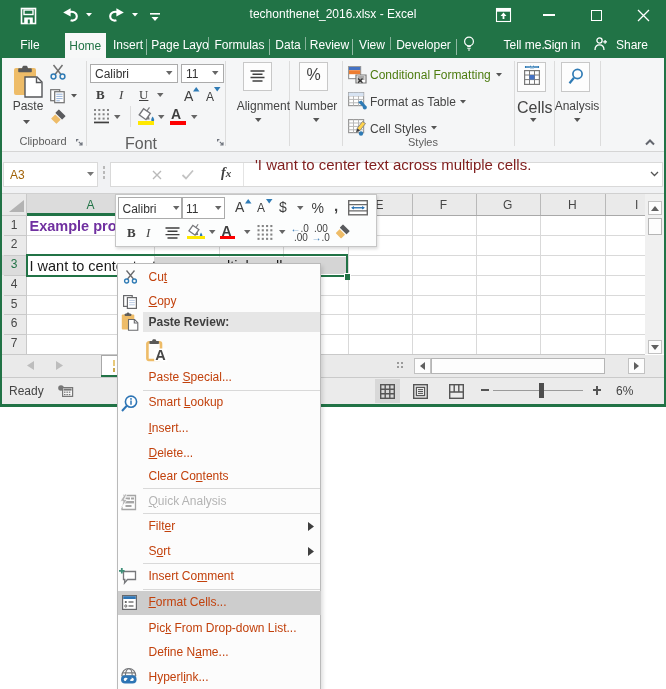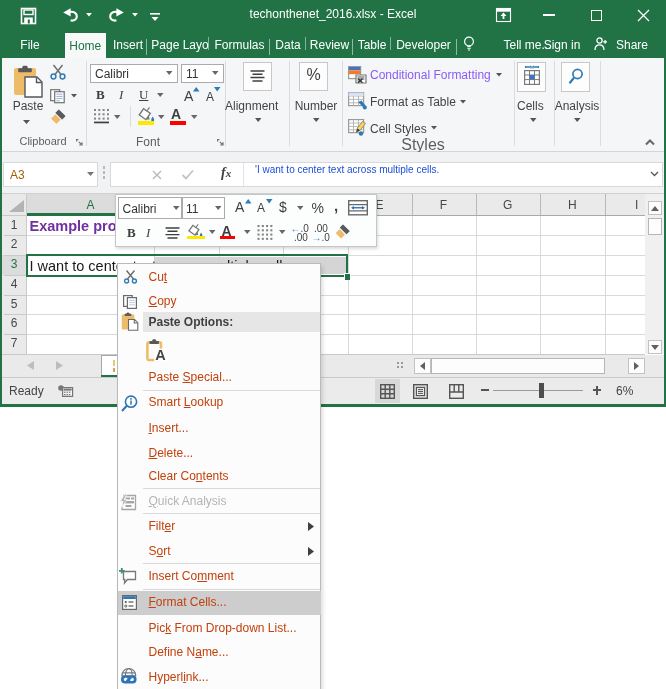--- a/index.html
+++ b/index.html
@@ -58,21 +58,21 @@
 </svg>
 
 <div class="a tab" style="left:8px;top:29px;width:44px">File</div>
 <div class="a" style="left:65px;top:33px;width:40.5px;height:25px;background:#f7f8f8"></div>
 <div class="a tab" style="left:65px;top:29.5px;width:40.5px;color:#217346">Home</div>
 <div class="a tab" style="left:109px;top:29px;width:38px">Insert</div>
 <div class="a tab" style="left:149px;top:29px;width:62px">Page Layo</div>
 <div class="a tab" style="left:209px;top:29px;width:61px">Formulas</div>
 <div class="a tab" style="left:270px;top:29px;width:36px">Data</div>
 <div class="a tab" style="left:306px;top:29px;width:47px">Review</div>
-<div class="a tab" style="left:353px;top:29px;width:38px">Table</div>
+<div class="a tab" style="left:353px;top:29px;width:38px">View</div>
 <div class="a tab" style="left:391px;top:29px;width:65px">Developer</div>
 <div class="a tab" style="left:500px;top:29px;width:55px">Tell me...</div>
 <div class="a tab" style="left:540px;top:29px;width:44px">Sign in</div>
 <div class="a tab" style="left:612px;top:29px;width:40px">Share</div>
 
 <div class="a" style="left:146px;top:38.5px;width:1px;height:16px;background:rgba(255,255,255,.5)"></div>
 <div class="a" style="left:208px;top:37px;width:1px;height:13px;background:rgba(255,255,255,.45)"></div>
 <div class="a" style="left:269px;top:38.5px;width:1px;height:16px;background:rgba(255,255,255,.5)"></div>
 <div class="a" style="left:305px;top:37px;width:1px;height:13px;background:rgba(255,255,255,.45)"></div>
 <div class="a" style="left:352px;top:38.5px;width:1px;height:16px;background:rgba(255,255,255,.5)"></div>
@@ -95,22 +95,22 @@
 
 <div class="a" style="left:86px;top:61px;width:1px;height:85px;background:#dcdcdc"></div>
 <div class="a" style="left:225px;top:61px;width:1px;height:85px;background:#dcdcdc"></div>
 <div class="a" style="left:289px;top:61px;width:1px;height:85px;background:#dcdcdc"></div>
 <div class="a" style="left:342px;top:61px;width:1px;height:85px;background:#dcdcdc"></div>
 <div class="a" style="left:514px;top:61px;width:1px;height:85px;background:#dcdcdc"></div>
 <div class="a" style="left:553.5px;top:61px;width:1px;height:85px;background:#dcdcdc"></div>
 <div class="a" style="left:599.5px;top:61px;width:1px;height:85px;background:#dcdcdc"></div>
 
 <div class="a" style="left:12px;top:135px;width:62px;font-size:11px;color:#5e5e5e;text-align:center">Clipboard</div>
-<div class="a" style="left:125px;top:135px;width:46px;font-size:12px;color:#5e5e5e;text-align:center">Font</div>
-<div class="a" style="left:397px;top:136px;width:52px;font-size:16px;color:#5e5e5e;text-align:center">Styles</div>
+<div class="a" style="left:125px;top:135px;width:46px;font-size:16px;color:#5e5e5e;">Font</div>
+<div class="a" style="left:397px;top:136px;width:52px;font-size:11px;color:#5e5e5e;text-align:center">Styles</div>
 
 <svg class="a" style="left:13px;top:65px" width="30" height="33" viewBox="0 0 30 33">
  <rect x="1" y="3" width="22" height="27" rx="2" fill="#eebc68"></rect>
  <path d="M6 6.5 L6 4 L9.5 4 L10.5 1.5 L13.5 1.5 L14.5 4 L18 4 L18 6.5 Z" fill="#595959" stroke="#595959" stroke-width="1.6" stroke-linejoin="round"></path>
  <path d="M12 12 L24 12 L29 17 L29 32 L12 32 Z" fill="#fff" stroke="#56575a" stroke-width="1.4"></path>
  <path d="M23.5 12.5 L23.5 17.5 L28.5 17.5" fill="none" stroke="#56575a" stroke-width="1.4"></path>
 </svg>
 <div class="a" style="left:0px;top:99px;width:56px;font-size:12px;color:#444;text-align:center">Paste</div>
 <svg class="a" style="left:22.5px;top:120px" width="8" height="5" viewBox="0 0 8 5">
     <path d="M0 0 L7 0 L3.5 4 Z" fill="#555"></path>
@@ -211,41 +211,41 @@
 
 <svg class="a" style="left:216.5px;top:138.5px" width="7.5" height="7.5" viewBox="0 0 7.5 7.5">
  <path d="M0.6 2.4 L0.6 0.6 L2.4 0.6" fill="none" stroke="#70757e" stroke-width="1.2"></path>
  <path d="M2.8 2.8 L6 6 M6 3.2 L6 6 L3.2 6" fill="none" stroke="#70757e" stroke-width="1.2"></path>
 </svg>
 
 <div class="a" style="left:242.6px;top:62px;width:29px;height:29px;background:#fdfdfd;border:1px solid #c8c8c8"></div>
 <svg class="a" style="left:249px;top:70px" width="17" height="13" viewBox="0 0 17 13">
  <path d="M1.5 1 L15.5 1 M3.5 4.3 L13.5 4.3 M1.5 7.6 L15.5 7.6 M3.5 11 L13.5 11" stroke="#3f3f3f" stroke-width="1.5"></path>
 </svg>
-<div class="a" style="left:225px;top:99px;width:65px;font-size:12px;color:#444;text-align:left">Alignment</div>
+<div class="a" style="left:225px;top:99px;width:65px;font-size:12px;color:#444;text-align:right">Alignment</div>
 <svg class="a" style="left:255px;top:117.5px" width="7" height="4.5" viewBox="0 0 7 4.5">
     <path d="M0 0 L6.5 0 L3.2 4 Z" fill="#555"></path>
   </svg>
 
 <div class="a" style="left:299.2px;top:62px;width:29px;height:29px;background:#fdfdfd;border:1px solid #c8c8c8"></div>
 <div class="a" style="left:299.2px;top:66px;width:29px;font-size:16px;color:#3f3f3f;text-align:center">%</div>
 <div class="a" style="left:289px;top:99px;width:54px;font-size:12px;color:#444;text-align:center">Number</div>
 <svg class="a" style="left:312.5px;top:117.5px" width="7" height="4.5" viewBox="0 0 7 4.5">
     <path d="M0 0 L6.5 0 L3.2 4 Z" fill="#555"></path>
   </svg>
 
 <svg class="a" style="left:347.5px;top:65.5px" width="19" height="18" viewBox="0 0 19 18">
  <rect x="0.6" y="0.6" width="12" height="12" fill="#fff" stroke="#999" stroke-width="1.2"></rect>
  <rect x="1" y="1" width="11.2" height="3" fill="#4472c4"></rect>
  <rect x="1" y="4.2" width="11.2" height="4" fill="#ed7d31"></rect>
  <path d="M8 9 L18 9 L18 17 L8 17 Z" fill="#fff" stroke="#777" stroke-width="1.2"></path>
  <path d="M9.5 11 L16.5 11 M9.5 13 L16.5 13 M9.5 15 L14 15" stroke="#555" stroke-width="1"></path>
  <path d="M10 12.5 L14.5 16.8 M14.5 12.5 L10 16.8" stroke="#333" stroke-width="1.2"></path>
 </svg>
-<div class="a" style="left:370px;top:68.3px;font-size:12px;color:#8b5cf6;white-space:nowrap">Conditional Formatting</div>
+<div class="a" style="left:370px;top:68.3px;font-size:12px;color:#4d7c0f;white-space:nowrap">Conditional Formatting</div>
 <svg class="a" style="left:496px;top:73px" width="6.5" height="4" viewBox="0 0 6.5 4">
     <path d="M0 0 L6 0 L3 3.6 Z" fill="#555"></path>
   </svg>
 <svg class="a" style="left:347.5px;top:92.3px" width="19" height="18" viewBox="0 0 19 18">
  <rect x="0.6" y="0.6" width="15" height="13" fill="#fff" stroke="#999" stroke-width="1.2"></rect>
  <path d="M0.6 4 L15.6 4 M0.6 7.4 L15.6 7.4 M0.6 10.8 L15.6 10.8 M5.5 0.6 L5.5 13.6 M10.5 0.6 L10.5 13.6" stroke="#b7b7b7" stroke-width="1"></path>
  <rect x="0.6" y="0.6" width="15" height="3.4" fill="#d7e3f2"></rect>
  <path d="M10 10 L16 16 L18.5 14.8 L13.5 8.5 Z" fill="#2f7bb5"></path>
  <circle cx="16.8" cy="15.6" r="2" fill="#2f7bb5"></circle>
 </svg>
@@ -266,21 +266,21 @@
   </svg>
 
 <div class="a" style="left:517.4px;top:61.7px;width:29px;height:30px;background:#fdfdfd;border:1px solid #c8c8c8"></div>
 <svg class="a" style="left:523px;top:66px" width="18" height="20" viewBox="0 0 18 20">
  <path d="M2 1 L6 1 M12 1 L16 1 M9 0 L9 2.5" stroke="#2f7bb5" stroke-width="1.2"></path>
  <path d="M2.5 0 L2.5 2 M15.5 0 L15.5 2 M3 1 L6.5 1 M11.5 1 L15 1 M6.5 1 L8 0 M6.5 1 L8 2 M11.5 1 L10 0 M11.5 1 L10 2" stroke="#2f7bb5" stroke-width="1.1"></path>
  <rect x="1.6" y="4.6" width="14.8" height="13.8" fill="#fff" stroke="#7a7a7a" stroke-width="1.2"></rect>
  <path d="M1.6 9 L16.4 9 M1.6 13.6 L16.4 13.6 M6.5 4.6 L6.5 18.4 M11.5 4.6 L11.5 18.4" stroke="#7a7a7a" stroke-width="1"></path>
  <rect x="6.5" y="9" width="5" height="4.6" fill="#4472c4"></rect>
 </svg>
-<div class="a" style="left:517px;top:99px;width:30px;font-size:12px;color:#444;text-align:left">Cells</div>
+<div class="a" style="left:517px;top:99px;width:30px;font-size:16px;color:#444;text-align:left">Cells</div>
 <svg class="a" style="left:530px;top:118px" width="7" height="4.5" viewBox="0 0 7 4.5">
     <path d="M0 0 L6.5 0 L3.2 4 Z" fill="#555"></path>
   </svg>
 
 <div class="a" style="left:561px;top:61.7px;width:29px;height:30px;background:#fdfdfd;border:1px solid #c8c8c8"></div>
 <svg class="a" style="left:568px;top:68px" width="16" height="17" viewBox="0 0 16 17">
  <circle cx="9.5" cy="6" r="4.6" fill="none" stroke="#2f7bb5" stroke-width="1.7"></circle>
  <path d="M6 9.8 L1.5 15.2" stroke="#2f7bb5" stroke-width="2.2"></path>
 </svg>
 <div class="a" style="left:554px;top:99px;width:46px;font-size:12px;color:#444;text-align:center">Analysis</div>
@@ -304,21 +304,21 @@
 <div class="a" style="left:103px;top:176px;width:2px;height:3px;background:#b9b9b9"></div>
 <div class="a" style="left:110px;top:161.5px;width:553px;height:25.5px;background:#fff;border:1px solid #d9d9d9"></div>
 <svg class="a" style="left:152px;top:169.5px" width="10" height="10" viewBox="0 0 10 10">
     <path d="M1 1 L9 9 M9 1 L1 9" stroke="#b9b9b9" stroke-width="1.4"></path>
   </svg>
 <svg class="a" style="left:181px;top:169px" width="13" height="11" viewBox="0 0 13 11">
     <path d="M1.5 6 L5 9.5 L12 1.5" fill="none" stroke="#c3c3c3" stroke-width="1.8"></path>
   </svg>
 <div class="a" style="left:221px;top:165px;font-size:14px;font-style:italic;font-weight:bold;color:#3f3f3f;font-family:'Liberation Serif',serif">f<span style="font-size:11px">x</span></div>
 <div class="a" style="left:243px;top:162.5px;width:1px;height:23px;background:#e4e4e4"></div>
-<div class="a" style="left:255px;top:164px;font-size:10px;color:#1d4ed8;white-space:nowrap">'I want to center text across multiple cells.</div>
+<div class="a" style="left:255px;top:156px;font-size:15px;color:#7f1d1d;white-space:nowrap">'I want to center text across multiple cells.</div>
 <svg class="a" style="left:650px;top:171px" width="9" height="6" viewBox="0 0 9 6">
     <path d="M1 1 L4.5 4.5 L8 1" fill="none" stroke="#555" stroke-width="1.3"></path>
   </svg>
 
 <div class="a" style="left:2px;top:193.5px;width:643px;height:22px;background:#eaeaea"></div>
 
 <div class="a" style="left:2px;top:193.5px;width:25px;height:22px;background:#e9e9e9;border-right:1px solid #c9c9c9;border-bottom:1px solid #c9c9c9"></div>
 <svg class="a" style="left:9px;top:200px" width="15" height="12" viewBox="0 0 15 12">
     <path d="M15 0 L15 12 L0 12 Z" fill="#b3b3b3"></path>
   </svg>
@@ -564,21 +564,21 @@
 <div class="a" style="left:118px;top:590.5px;width:202.5px;height:24.5px;background:#cdcdcd"></div>
 
 <div class="a" style="left:143px;top:389.8px;width:176.5px;height:1px;background:#d9d9d9"></div>
 <div class="a" style="left:143px;top:488.4px;width:176.5px;height:1px;background:#d9d9d9"></div>
 <div class="a" style="left:143px;top:513.3px;width:176.5px;height:1px;background:#d9d9d9"></div>
 <div class="a" style="left:143px;top:562.6px;width:176.5px;height:1px;background:#d9d9d9"></div>
 <div class="a" style="left:143px;top:588.7px;width:176.5px;height:1px;background:#d9d9d9"></div>
 
 <div class="mi" style="top:265px">Cu<u>t</u></div>
 <div class="mi" style="top:289px"><u>C</u>opy</div>
-<div class="mi" style="top:309.5px;font-weight:bold;color:#3f3f3f">Paste Options:</div>
+<div class="mi" style="top:309.5px;font-weight:bold;color:#3f3f3f">Paste Review:</div>
 <div class="mi" style="top:365px">Paste <u>S</u>pecial...</div>
 <div class="mi" style="top:390px">Smart <u>L</u>ookup</div>
 <div class="mi" style="top:416px"><u>I</u>nsert...</div>
 <div class="mi" style="top:441px"><u>D</u>elete...</div>
 <div class="mi" style="top:464px">Clear Co<u>n</u>tents</div>
 <div class="mi" style="top:489px;color:#b4b4b4"><u>Q</u>uick Analysis</div>
 <div class="mi" style="top:513.5px">Filt<u>e</u>r</div>
 <div class="mi" style="top:538.5px">S<u>o</u>rt</div>
 <div class="mi" style="top:563.5px">Insert Co<u>m</u>ment</div>
 <div class="mi" style="top:590px"><u>F</u>ormat Cells...</div>

